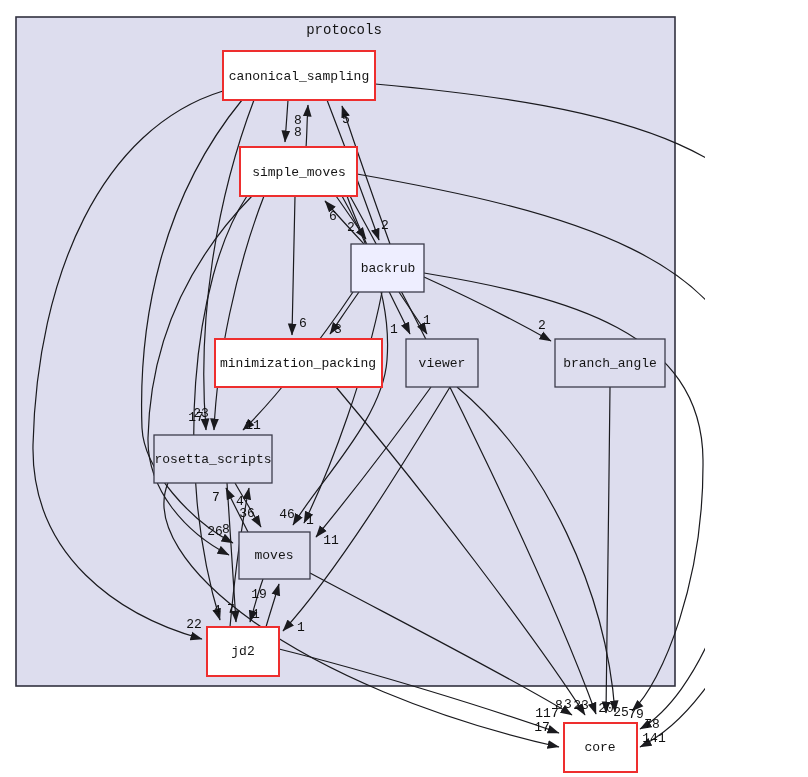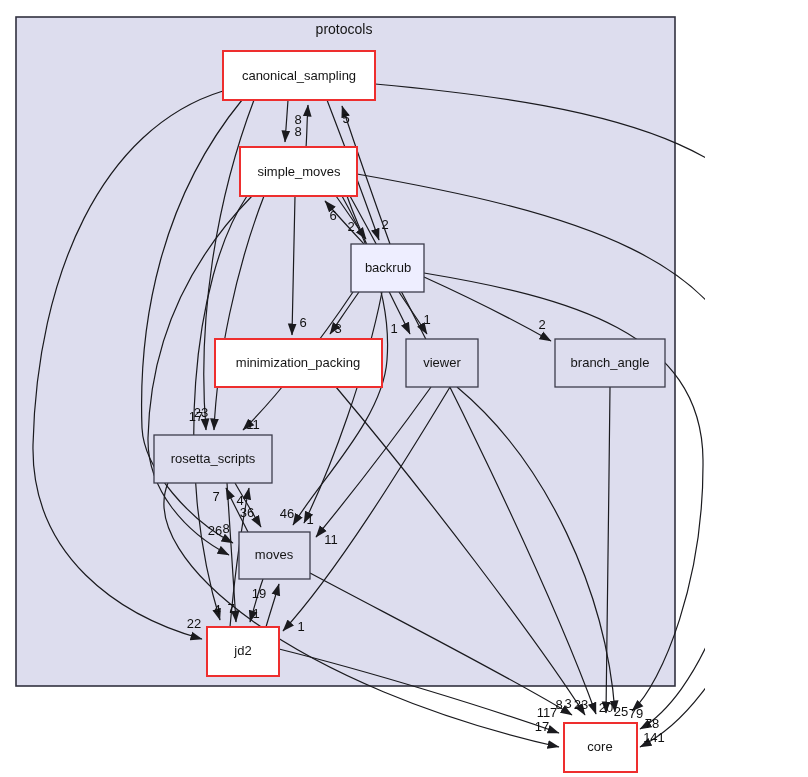--- a/index.html
+++ b/index.html
@@ -1,17 +1,17 @@
 <!DOCTYPE html>
 <html><head>
 <meta charset="utf-8">
 <style>
   html,body{margin:0;padding:0;background:#ffffff;}
   .canvas{position:relative;width:705px;height:777px;background:#ffffff;
-          font-family:Liberation Sans, sans-serif;overflow:hidden;}
+          font-family:Liberation Mono, monospace;overflow:hidden;}
   svg{position:absolute;left:0;top:0;}
   .e{fill:none;stroke:#1a1a1e;stroke-width:1.2px;}
   .el{font-size:13px;fill:#101010;text-anchor:middle;}
   .cluster{fill:#ddddee;stroke:#31313f;stroke-width:1.6px;}
   .cluster-label{font-size:14px;fill:#141414;text-anchor:middle;}
   .node text{font-size:13px;fill:#141414;text-anchor:middle;}
   .gray rect{fill:#ddddee;stroke:#3c3c4c;stroke-width:1.3px;}
   .current rect{fill:#eeeeff;stroke:#3c3c4c;stroke-width:1.3px;}
   .red rect{fill:#ffffff;stroke:#ee2e2e;stroke-width:2px;}
 </style>

